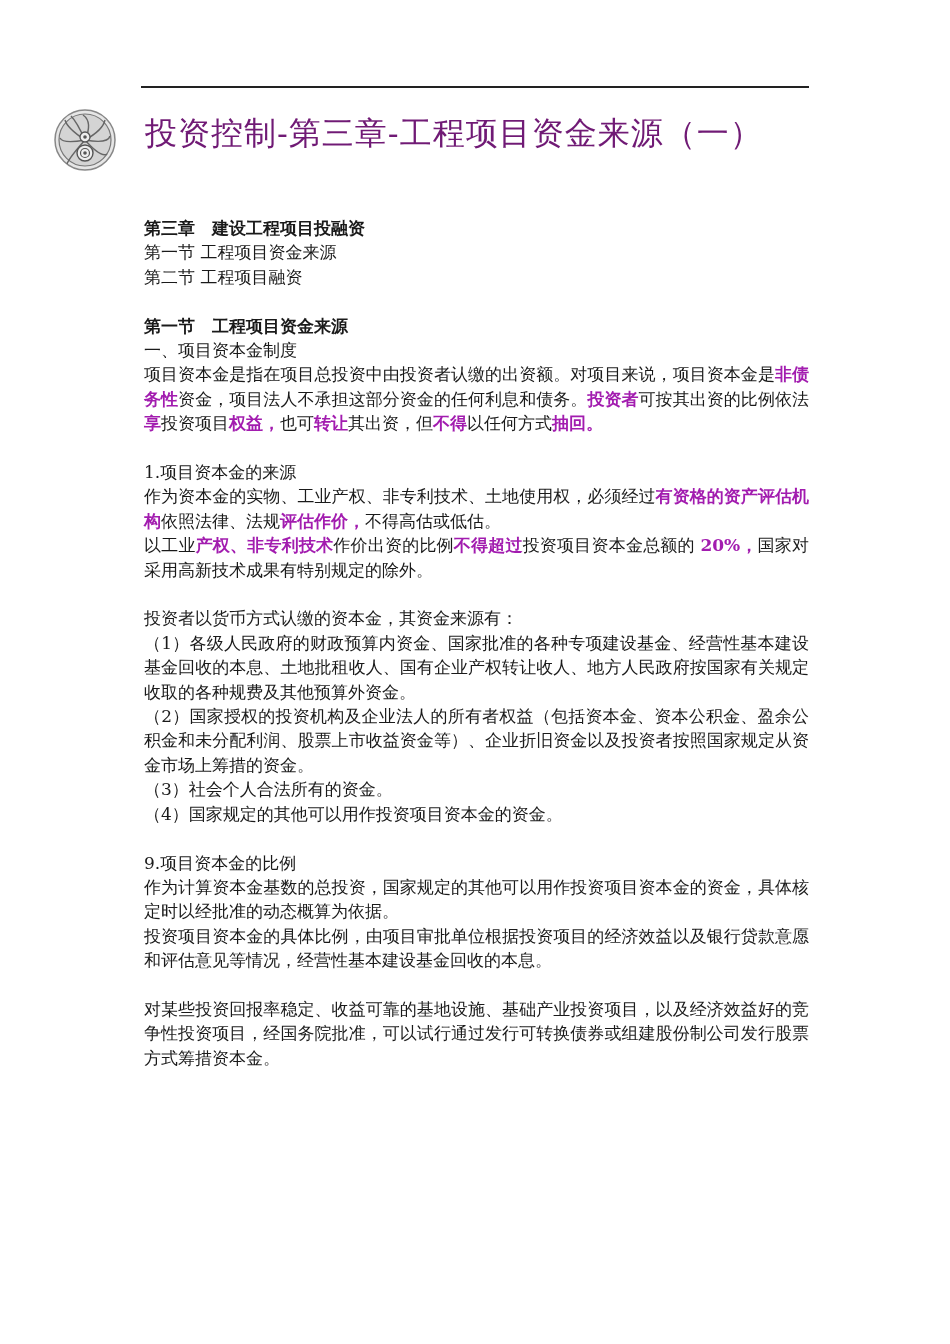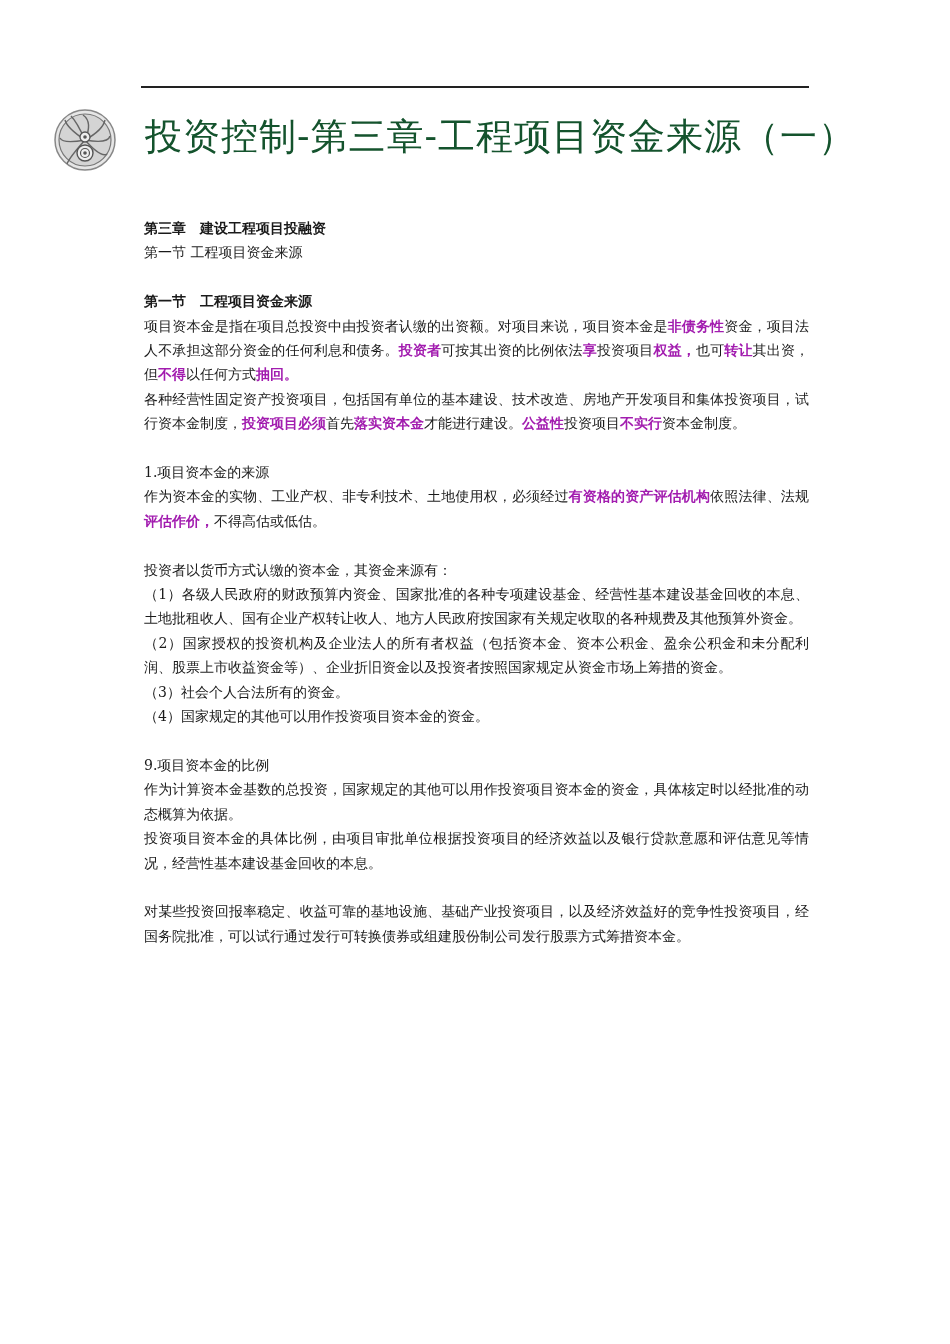--- a/index.html
+++ b/index.html
@@ -1,22 +1,22 @@
 <!DOCTYPE html>
 <html><head>
 <meta charset="utf-8">
 <style>
   html, body { margin:0; padding:0; background:#ffffff; }
   body { width:950px; height:1344px; position:relative; overflow:hidden;
          font-family:"DejaVu Serif","Liberation Serif",serif; color:#1a1a1a; }
   .top-rule { position:absolute; left:141px; top:86px; width:668px; height:2px; background:#222; }
   .logo { position:absolute; left:53px; top:108px; width:64px; height:64px; }
-  .title { position:absolute; left:145px; top:112px; font-size:37px; color:#14532d;
+  .title { position:absolute; left:145px; top:112px; font-size:32px; color:#701a75;
            letter-spacing:1px; white-space:nowrap; font-family:"DejaVu Serif","Liberation Serif",serif; }
-  .content { position:absolute; left:144px; top:216px; width:665px; font-size:14px; line-height:24.4px; }
+  .content { position:absolute; left:144px; top:216px; width:665px; font-size:17px; line-height:24.4px; }
   .line { margin:0; min-height:24.4px; text-align:justify; }
   .blank { height:24.4px; }
   .h { font-weight:bold; }
   b { font-weight:bold; color:#a21caf; }
 </style>
 </head>
 <body>
 
 <div class="top-rule"></div>
 
@@ -40,29 +40,31 @@
     <circle cx="32" cy="45" r="4.5" fill="none" stroke="#555" stroke-width="1.2"></circle>
     <circle cx="32" cy="45" r="1.8" fill="#555"></circle>
   </svg>
 </div>
 
 <div class="title">投资控制-第三章-工程项目资金来源（一）</div>
 
 <div class="content">
   <p class="line h">第三章　建设工程项目投融资</p>
   <p class="line">第一节 工程项目资金来源</p>
+  <p class="line">第二节 工程项目融资</p>
   <div class="blank"></div>
 
   <p class="line h">第一节　工程项目资金来源</p>
+  <p class="line">一、项目资本金制度</p>
   <p class="line rich"><span>项目资本金是指在项目总投资中由投资者认缴的出资额。对项目来说，项目资本金是</span><b>非债务性</b><span>资金，项目法人不承担这部分资金的任何利息和债务。</span><b>投资者</b><span>可按其出资的比例依法</span><b>享</b><span>投资项目</span><b>权益，</b><span>也可</span><b>转让</b><span>其出资，但</span><b>不得</b><span>以任何方式</span><b>抽回。</b></p>
-  <p class="line rich"><span>各种经营性固定资产投资项目，包括国有单位的基本建设、技术改造、房地产开发项目和集体投资项目，试行资本金制度，</span><b>投资项目必须</b><span>首先</span><b>落实资本金</b><span>才能进行建设。</span><b>公益性</b><span>投资项目</span><b>不实行</b><span>资本金制度。</span></p>
   <div class="blank"></div>
 
   <p class="line">1.项目资本金的来源</p>
   <p class="line rich"><span>作为资本金的实物、工业产权、非专利技术、土地使用权，必须经过</span><b>有资格的资产评估机构</b><span>依照法律、法规</span><b>评估作价，</b><span>不得高估或低估。</span></p>
+  <p class="line rich"><span>以工业</span><b>产权、非专利技术</b><span>作价出资的比例</span><b>不得超过</b><span>投资项目资本金总额的 </span><b>20%，</b><span>国家对采用高新技术成果有特别规定的除外。</span></p>
   <div class="blank"></div>
 
   <p class="line">投资者以货币方式认缴的资本金，其资金来源有：</p>
   <p class="line">（1）各级人民政府的财政预算内资金、国家批准的各种专项建设基金、经营性基本建设基金回收的本息、土地批租收人、国有企业产权转让收人、地方人民政府按国家有关规定收取的各种规费及其他预算外资金。</p>
   <p class="line">（2）国家授权的投资机构及企业法人的所有者权益（包括资本金、资本公积金、盈余公积金和未分配利润、股票上市收益资金等）、企业折旧资金以及投资者按照国家规定从资金市场上筹措的资金。</p>
   <p class="line">（3）社会个人合法所有的资金。</p>
   <p class="line">（4）国家规定的其他可以用作投资项目资本金的资金。</p>
   <div class="blank"></div>
 
   <p class="line">9.项目资本金的比例</p>

